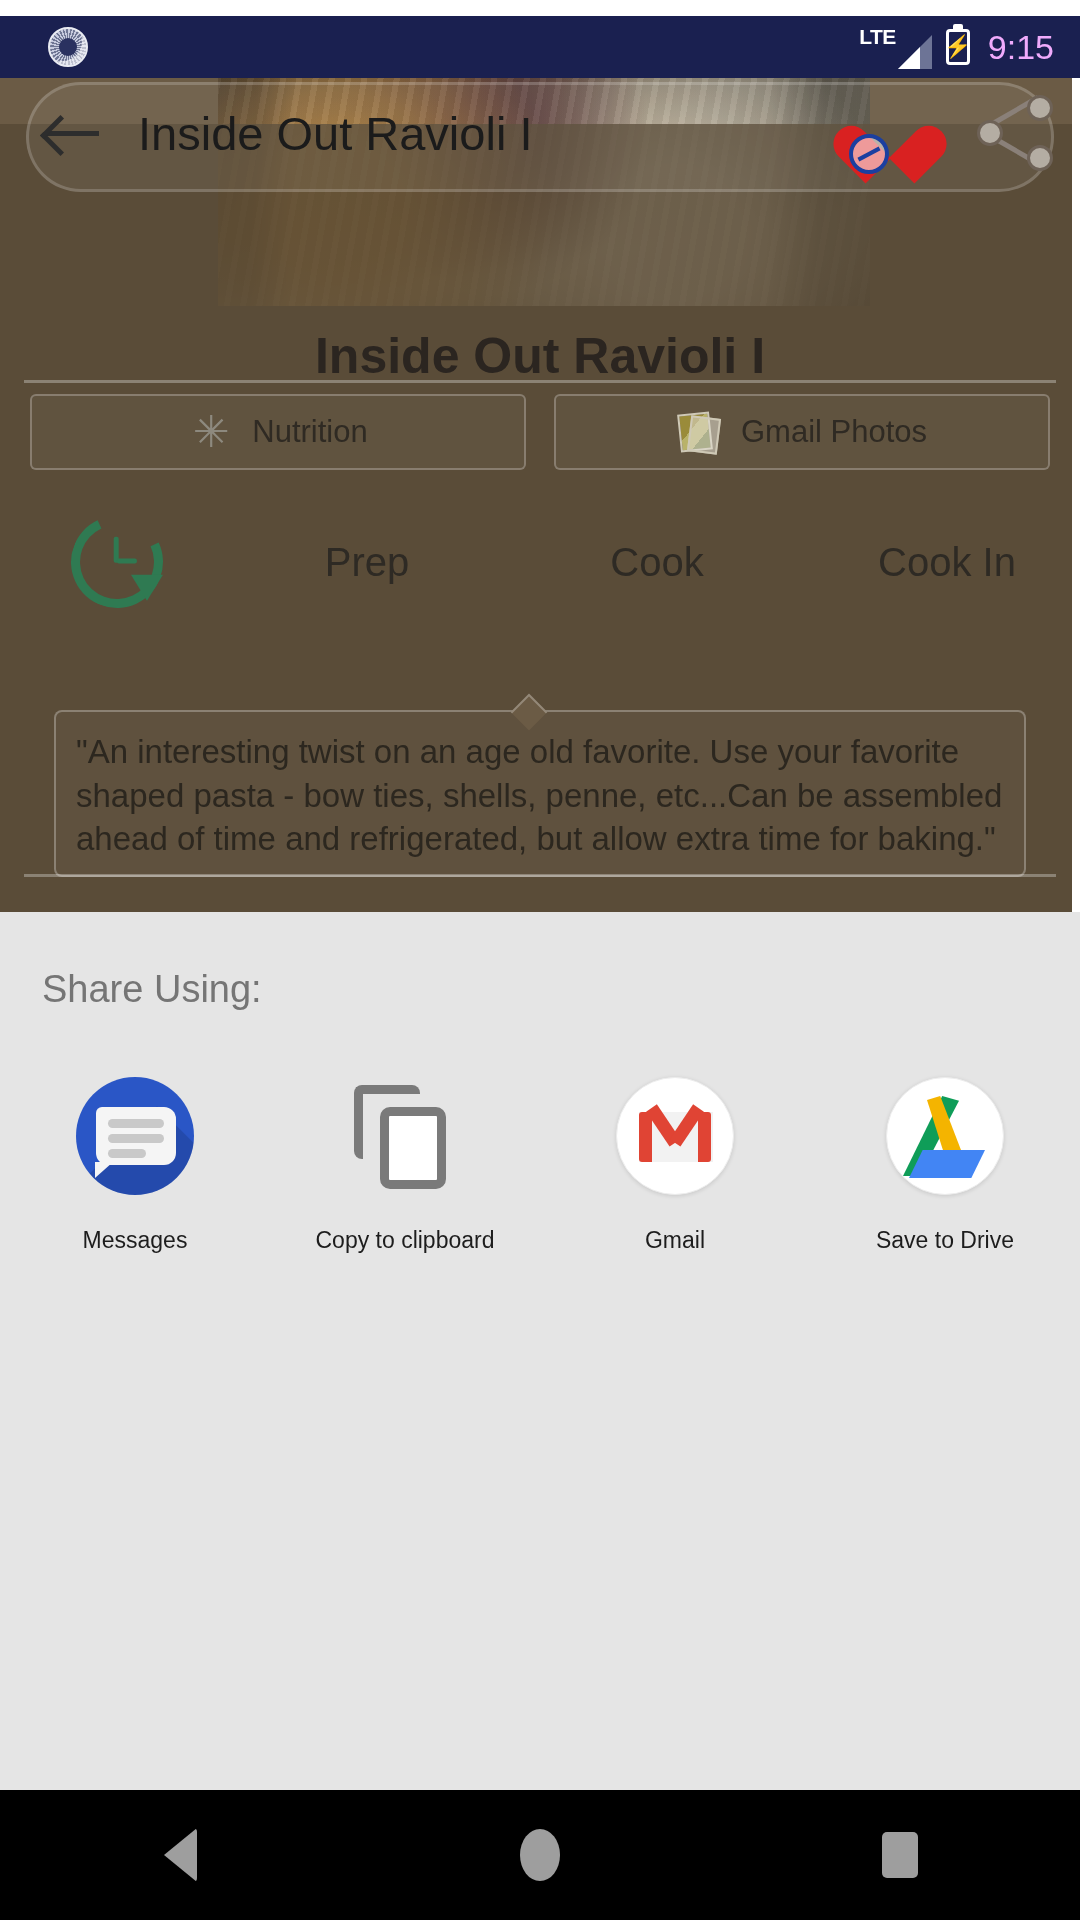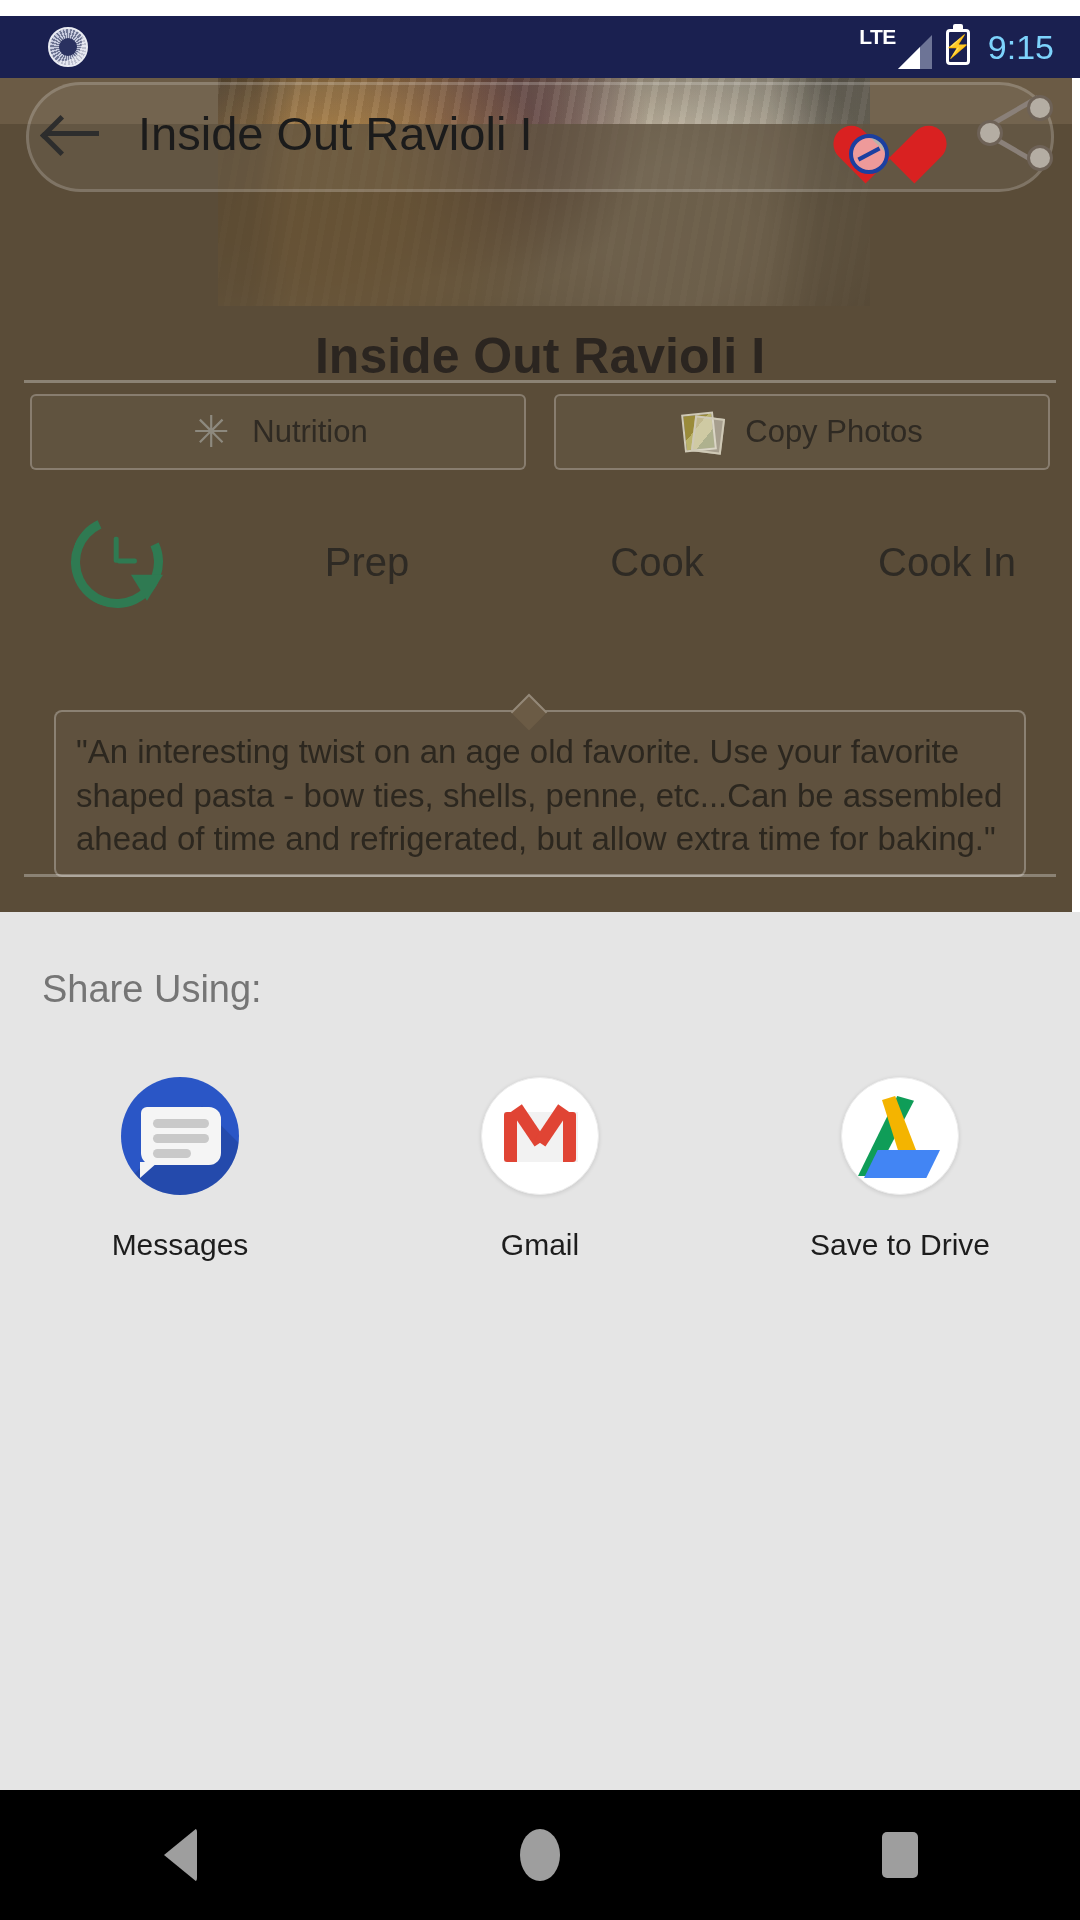--- a/index.html
+++ b/index.html
@@ -54,21 +54,21 @@
   .battery{
     width:24px; height:36px; border:3px solid #fff; border-radius:4px;
     position:relative; display:flex; align-items:center; justify-content:center;
   }
   .battery::before{
     content:""; position:absolute; top:-8px; left:50%; transform:translateX(-50%);
     width:10px; height:5px; background:#fff; border-radius:2px 2px 0 0;
   }
   .bolt{ color:#1a2050; font-size:22px; line-height:1; font-weight:bold; }
   #status-time{
-    color:#7dd3fc; font-size:34px; font-weight:500; letter-spacing:0px;
+    color:#f0abfc; font-size:34px; font-weight:500; letter-spacing:0px;
     margin-left:4px;
   }
 
   
   #app-behind{
     position:absolute; left:0; top:62px; width:1072px; height:850px;
     overflow:hidden; z-index:5;
     background:#6b5b45;
   }
   
@@ -265,21 +265,21 @@
     position:absolute; left:0; top:150px; width:1080px;
     display:flex;
   }
   .share-target{
     flex:1; display:flex; flex-direction:column; align-items:center;
   }
   .target-icon-wrap{
     width:148px; height:148px; display:flex; align-items:center; justify-content:center;
   }
   .target-label{
-    margin-top:16px; font-size:30px; color:#1d1d1d; text-align:center;
+    margin-top:16px; font-size:23px; color:#1d1d1d; text-align:center;
     line-height:1.25; max-width:190px;
   }
 
   
   .ic-messages{
     width:118px; height:118px; border-radius:50%;
     background:#2a56c6; position:relative; overflow:hidden;
   }
   .ic-messages .shadow{
     position:absolute; left:26px; top:52px; width:110px; height:110px;
@@ -424,21 +424,21 @@
   <div id="actions-row">
     <div class="action-btn">
       <span class="ico-nutrition"></span>
       <span class="label">Nutrition</span>
     </div>
     <div class="action-btn">
       <span class="ico-photos">
         <span class="p1"></span>
           <span class="p2"></span>
       </span>
-      <span class="label">Copy Photos</span>
+      <span class="label">Gmail Photos</span>
     </div>
   </div>
 
   <div id="times-row">
     <div id="clock-icon">
       <span class="clock-circ">
         <span class="hand-h"></span>
           <span class="hand-m"></span>
         <span class="clock-arrow"></span>
       </span>
@@ -466,20 +466,29 @@
           <span class="bubble">
             <span class="ln ln1"></span>
               <span class="ln ln2"></span>
               <span class="ln ln3"></span>
           </span>
         </span>
       </div>
       <div class="target-label">Messages</div>
     </div>
 
+    <div class="share-target">
+      <div class="target-icon-wrap">
+        <span class="ic-copy">
+            <span class="back"></span>
+            <span class="front"></span>
+          </span>
+      </div>
+      <div class="target-label">Copy to clipboard</div>
+    </div>
 
     <div class="share-target">
       <div class="target-icon-wrap">
         <span class="ic-gmail">
           <span class="env"></span>
           <span class="d1"></span>
             <span class="d2"></span>
           <span class="lf"></span>
             <span class="rf"></span>
         </span>

